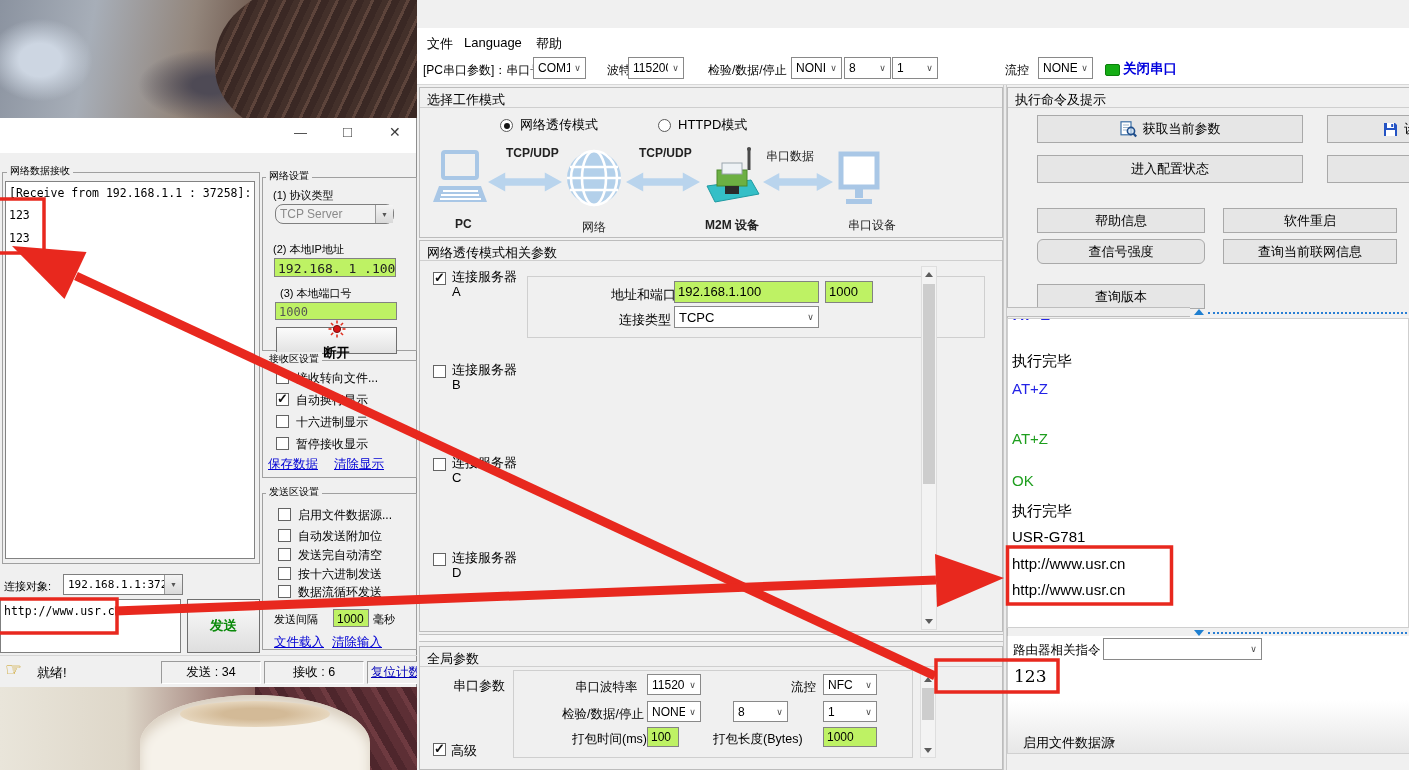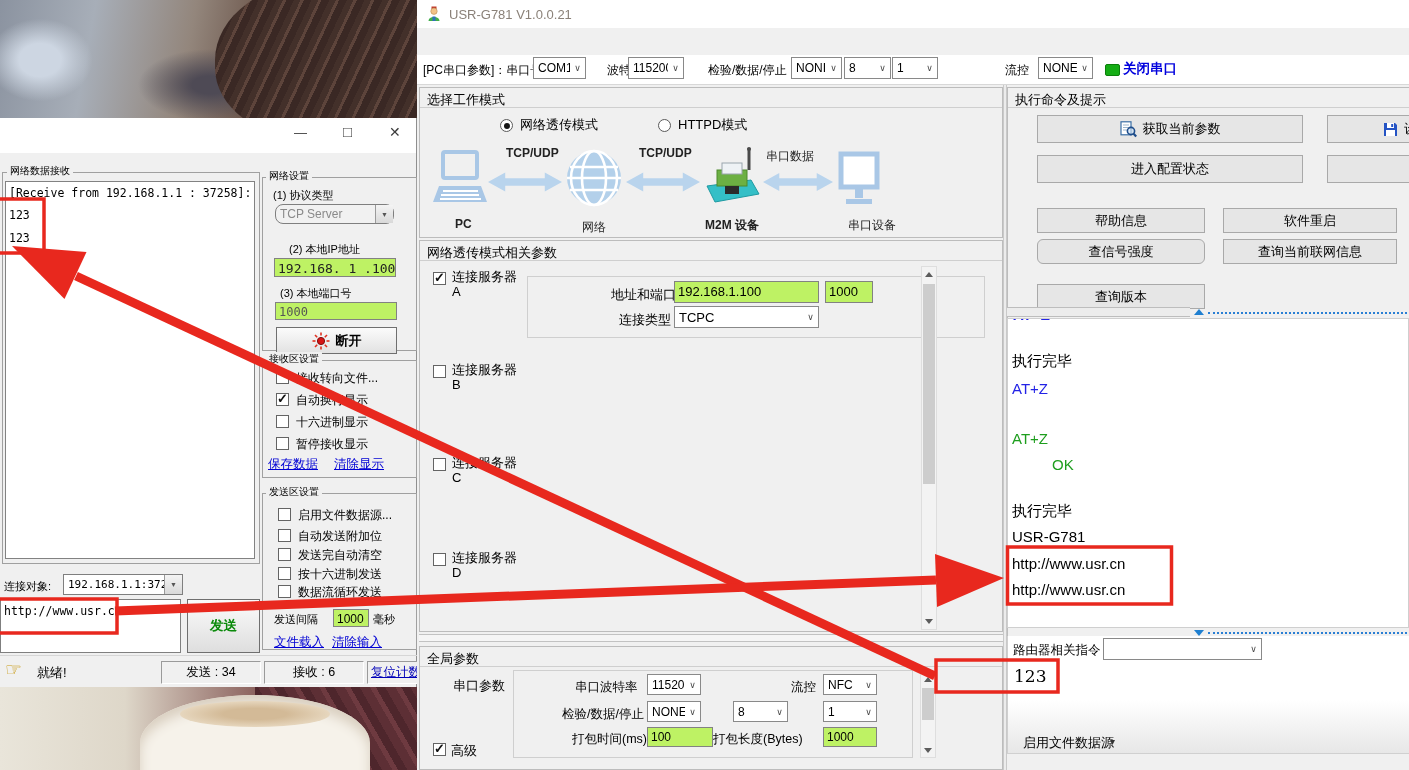--- a/index.html
+++ b/index.html
@@ -73,25 +73,25 @@
     </div>
   </div>
 
   <div class="grp" style="left:262px;top:59px;width:153px;height:172px;">
     <span class="cap" style="left:3px;top:-9px;">网络设置</span>
     <div class="lbl" style="position:absolute;left:10px;top:10px;">(1) 协议类型</div>
     <div class="combo classic" style="left:12px;top:26px;width:119px;height:20px;background:#f1f1f1;border-radius:8px;">
       <span class="cv" style="color:#8a8a8a;">TCP Server</span>
       <span class="ca">▼</span>
     </div>
-    <div class="lbl" style="position:absolute;left:26px;top:64px;">(2) 本地IP地址</div>
+    <div class="lbl" style="position:absolute;left:10px;top:64px;">(2) 本地IP地址</div>
     <div class="inp mono" style="left:11px;top:80px;width:122px;height:19px;font-size:13px;color:#222;">192.168. 1 .100</div>
     <div class="lbl" style="position:absolute;left:17px;top:108px;">(3) 本地端口号</div>
     <div class="inp mono" style="left:12px;top:124px;width:122px;height:18px;font-size:12px;color:#555;">1000</div>
-    <div class="btn" style="left:13px;top:149px;width:121px;height:27px;background:linear-gradient(#fbfbfb,#e2e2e2);border:1px solid #6f6f6f;">
+    <div class="btn" style="left:13px;top:149px;width:121px;height:27px;background:linear-gradient(#fbfbfb,#e2e2e2);border:1px solid #6f6f6f;flex-direction:column;">
       <span style="display:inline-block;width:18px;height:18px;">
         <svg width="18" height="18" viewBox="0 0 18 18">
           <g stroke="#e03020" stroke-width="1.6">
             <line x1="9" y1="0.5" x2="9" y2="3.5"></line>
               <line x1="9" y1="14.5" x2="9" y2="17.5"></line>
             <line x1="0.5" y1="9" x2="3.5" y2="9"></line>
               <line x1="14.5" y1="9" x2="17.5" y2="9"></line>
             <line x1="3" y1="3" x2="5.2" y2="5.2"></line>
               <line x1="12.8" y1="12.8" x2="15" y2="15"></line>
             <line x1="3" y1="15" x2="5.2" y2="12.8"></line>
@@ -160,32 +160,26 @@
         <span>接收 : 6</span>
       </div>
     <div class="cell" style="left:367px;top:5px;width:60px;height:23px;justify-content:flex-start;padding-left:3px;">
       <span class="link" style="position:static;color:#0000b8;">复位计数</span>
     </div>
   </div>
 </div>
 
 <div class="abs" style="left:417px;top:0;width:992px;height:770px;background:#f0f0f0;">
 
-  <div class="abs" style="left:0;top:0;width:100%;height:28px;background:#fff;">
-    <span style="position:absolute;left:9px;top:6px;">
-      <svg width="16" height="16" viewBox="0 0 16 16">
-        <rect x="5.5" y="0.5" width="5" height="2.5" fill="#c03a2b"></rect>
-        <circle cx="8" cy="5.2" r="3.2" fill="#f2c288" stroke="#b98c55" stroke-width="0.6"></circle>
-        <path d="M2.5 15 C2.5 9.5 13.5 9.5 13.5 15 Z" fill="#3fae49"></path>
-        <rect x="6.5" y="10.5" width="3" height="4.5" fill="#2e6fbe"></rect>
-      </svg>
-    </span>
-    <span style="position:absolute;left:32px;top:7px;font-size:13px;color:#8a8178;">USR-G781 V1.0.0.21</span>
-  </div>
-
+
+  <div class="abs" style="left:0;top:28px;width:100%;height:27px;background:#fff;">
+    <span style="position:absolute;left:10px;top:7px;font-size:13px;">文件</span>
+    <span style="position:absolute;left:47px;top:7px;font-size:13px;">Language</span>
+    <span style="position:absolute;left:119px;top:7px;font-size:13px;">帮助</span>
+  </div>
 
   <div class="abs" style="left:0;top:55px;width:100%;height:30px;background:#fff;border-bottom:1px solid #d8d8d8;box-sizing:border-box;">
     <span style="position:absolute;left:6px;top:7px;font-size:12px;white-space:nowrap;">[PC串口参数]：串口号</span>
     <div class="combo" style="left:116px;top:2px;width:53px;height:22px;">
       <span class="cv">COM10</span>
         <span class="ca">∨</span>
     </div>
     <span style="position:absolute;left:190px;top:7px;font-size:12px;">波特率</span>
     <div class="combo" style="left:211px;top:2px;width:56px;height:22px;">
       <span class="cv">115200</span>
@@ -346,21 +340,21 @@
 </div>
 <div class="combo" style="left:733px;top:701px;width:55px;height:21px;">
   <span class="cv">8</span>
     <span class="ca">∨</span>
 </div>
 <div class="combo" style="left:823px;top:701px;width:54px;height:21px;">
   <span class="cv">1</span>
     <span class="ca">∨</span>
 </div>
 <span style="position:absolute;left:572px;top:731px;font-size:12.5px;">打包时间(ms)</span>
-<span class="inp" style="left:647px;top:727px;width:66px;height:20px;">100</span>
+<span class="inp" style="left:647px;top:727px;width:32px;height:20px;">100</span>
 <span style="position:absolute;left:713px;top:731px;font-size:12.5px;">打包长度(Bytes)</span>
 <span class="inp" style="left:823px;top:727px;width:54px;height:20px;">1000</span>
 <span class="cb on" style="left:433px;top:743px;"></span>
 <span style="position:absolute;left:451px;top:742px;font-size:13px;">高级</span>
 <div class="sbtrack" style="left:920px;top:672px;width:16px;height:86px;">
   <span class="sbarr up" style="top:4px;"></span>
   <span class="sbthumb" style="top:15px;height:32px;"></span>
   <span class="sbarr dn" style="bottom:4px;"></span>
 </div>
 
@@ -419,21 +413,21 @@
 <div class="dotted" style="left:1208px;top:312px;width:199px;"></div>
 
 <div class="abs" style="left:1007px;top:318px;width:402px;height:310px;background:#fff;border:1px solid #cfcfcf;box-sizing:border-box;overflow:hidden;">
   <div style="position:absolute;left:5px;top:0;height:5px;overflow:hidden;">
     <span class="c-b" style="display:block;margin-top:-13px;font-size:15px;font-weight:bold;">AT+Z</span>
   </div>
 </div>
 <div class="logline c-k" style="top:352px;">执行完毕</div>
 <div class="logline c-b" style="top:380px;">AT+Z</div>
 <div class="logline c-g" style="top:430px;">AT+Z</div>
-<div class="logline c-g" style="top:456px;margin-left:40px;">OK</div>
+<div class="logline c-g" style="top:472px;">OK</div>
 <div class="logline c-k" style="top:502px;">执行完毕</div>
 <div class="logline c-k" style="top:528px;">USR-G781</div>
 <div class="logline c-k" style="top:555px;">http://www.usr.cn</div>
 <div class="logline c-k" style="top:581px;">http://www.usr.cn</div>
 
 <div class="abs" style="left:1007px;top:636px;width:402px;height:117px;background:linear-gradient(180deg,#ffffff 55%,#e7e7e7 100%);border-left:1px solid #cfcfcf;box-sizing:border-box;"></div>
 <span class="tri-dn" style="left:1194px;top:630px;"></span>
 <div class="dotted" style="left:1208px;top:632px;width:199px;"></div>
 <span style="position:absolute;left:1013px;top:642px;font-size:12.5px;">路由器相关指令</span>
 <div class="combo" style="left:1103px;top:638px;width:159px;height:22px;">

